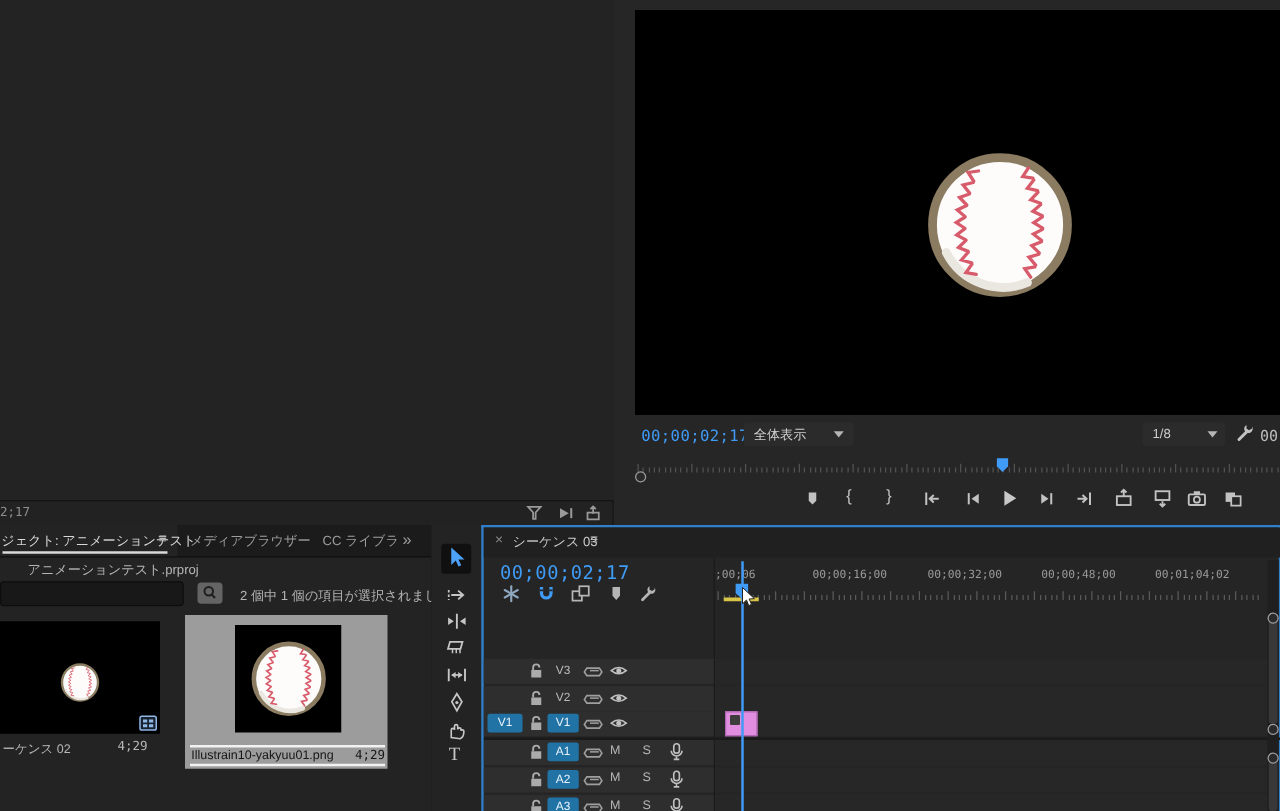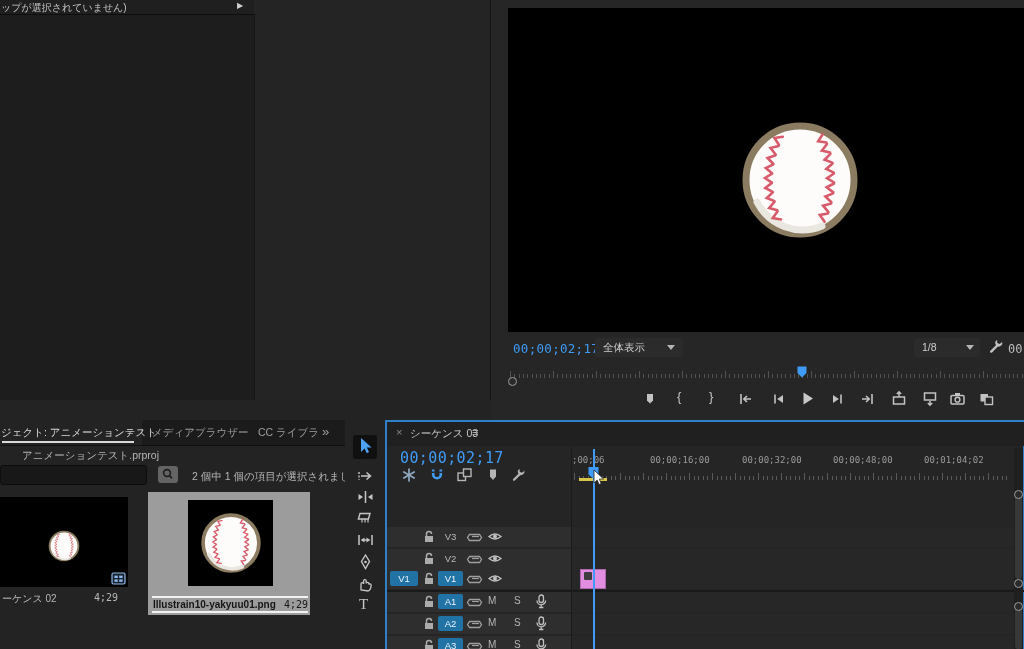--- a/index.html
+++ b/index.html
@@ -12,28 +12,41 @@
   .tick{position:absolute;width:1px;background:#5a5a5a;}
   .btn-blue{background:#2173a6;color:#eaf3fb;border-radius:2px;text-align:center;font-size:9.5px;line-height:15px;}
   .btn-plain{color:#b9b9b9;border-radius:2px;text-align:center;font-size:9.5px;line-height:15px;}
   .dot{position:absolute;width:9px;height:9px;border-radius:50%;border:1.5px solid #9e9e9e;box-sizing:border-box;background:#2a2a2a;}
 </style>
 </head>
 <body>
 
 <div id="root">
 
-  <div class="abs" style="left:0;top:0;width:490px;height:400px;background:#242424;border-right:1px solid #141414;">
-    <div class="abs" style="left:0;top:14px;width:254px;height:386px;background:#1d1d1d;border-right:1px solid #141414;"></div>
-    <div class="abs" style="left:0;top:0;width:254px;height:14px;background:#1f1f1f;border-bottom:1px solid #0e0e0e;">
-      <span class="abs" style="left:1px;top:1px;font-size:10px;color:#c4c4c4;white-space:nowrap;">ップが選択されていません)</span>
-      <span class="abs" style="left:237px;top:1px;font-size:8px;color:#cfcfcf;">▶</span>
-    </div>
+
+  <div class="abs" style="left:0;top:400px;width:490px;height:20px;background:#222;border-top:1px solid #141414;border-right:1px solid #141414;">
+    <span class="abs tc" style="left:0;top:4px;font-size:10px;color:#8f8f8f;">2;17</span>
+    <span class="abs" style="left:421px;top:3px;">
+      <svg width="13" height="13">
+          <path d="M1.5,1.5 h10 l-4,4.5 v5 h-2 v-5 z" fill="none" stroke="#9a9a9a" stroke-width="1.4"></path>
+        </svg>
+    </span>
+    <span class="abs" style="left:446px;top:3px;">
+      <svg width="14" height="13">
+          <polygon points="2,2.5 9,6.5 2,10.5" fill="#9a9a9a"></polygon>
+          <path d="M11,2.5 v8" stroke="#9a9a9a" stroke-width="1.6"></path>
+        </svg>
+    </span>
+    <span class="abs" style="left:468px;top:3px;">
+      <svg width="13" height="13">
+          <path d="M2,6 h9 v5.5 h-9 z" fill="none" stroke="#9a9a9a" stroke-width="1.4"></path>
+          <path d="M6.5,7 V1.5 M4.3,3.3 L6.5,1.2 L8.7,3.3" fill="none" stroke="#9a9a9a" stroke-width="1.4"></path>
+        </svg>
+    </span>
   </div>
-
 
   <div class="abs" style="left:491px;top:0;width:533px;height:420px;background:#262626;">
     <div class="abs" style="left:17px;top:8px;width:516px;height:324px;background:#000;">
       <svg class="abs" style="left:232px;top:112px;" width="120" height="120" viewBox="0 0 120 120">
         <use href="#baseball"></use>
       </svg>
     </div>
 
     <span class="abs tc blue" style="left:22px;top:341px;font-size:12.5px;letter-spacing:.3px;">00;00;02;17</span>
 
@@ -291,21 +304,21 @@
       <span class="tc" style="position:absolute;left:94px;top:102px;font-size:10px;color:#b8b8b8;">4;29</span>
     </div>
 
     <div class="abs" style="left:148px;top:72px;width:162px;height:123px;background:#9c9c9c;">
       <div class="abs" style="left:40px;top:8px;width:85px;height:86px;background:#000;">
         <svg class="abs" style="left:12px;top:12px;" width="62" height="62" viewBox="0 0 120 120">
             <use href="#baseball"></use>
           </svg>
       </div>
       <span class="abs" style="left:4px;top:104px;width:156px;height:2px;background:#f2f2f2;"></span>
-      <span style="position:absolute;left:5px;top:107px;font-size:10px;color:#161616;white-space:nowrap;font-weight:bold;">Illustrain10-yakyuu01.png</span>
+      <span style="position:absolute;left:5px;top:107px;font-size:10px;color:#161616;white-space:nowrap;">Illustrain10-yakyuu01.png</span>
       <span class="abs" style="left:4px;top:119px;width:156px;height:2px;background:#f2f2f2;"></span>
       <span class="tc" style="position:absolute;left:136px;top:107px;font-size:10px;color:#161616;">4;29</span>
     </div>
   </div>
 
   <div class="abs" style="left:345px;top:420px;width:40px;height:229px;background:#232323;border-right:1px solid #161616;">
     <div class="abs" style="left:8px;top:15px;width:24px;height:24px;background:#101010;border-radius:3px;">
       <svg width="24" height="24" viewBox="0 0 24 24">
           <path d="M8,3 v14 l3.6,-3.6 2.2,4.8 2.2,-1.1 -2.2,-4.6 4.8,0 z" fill="#4da1f7"></path>
         </svg>

